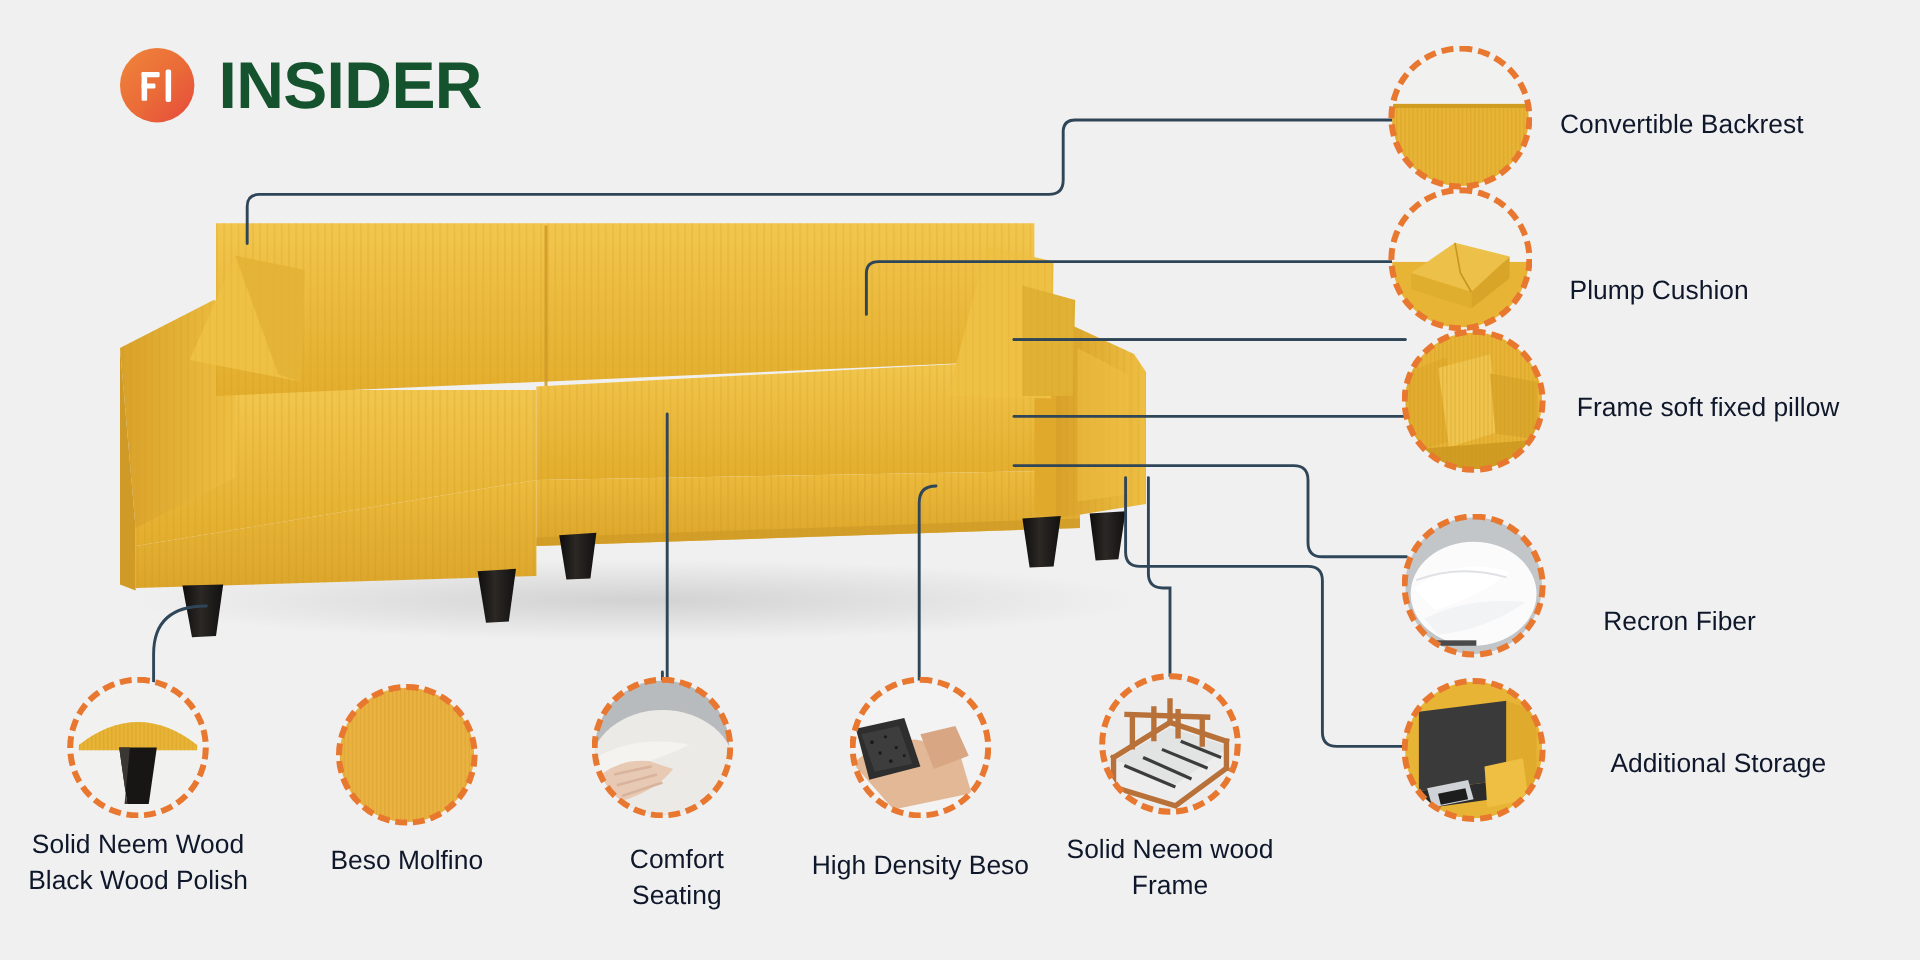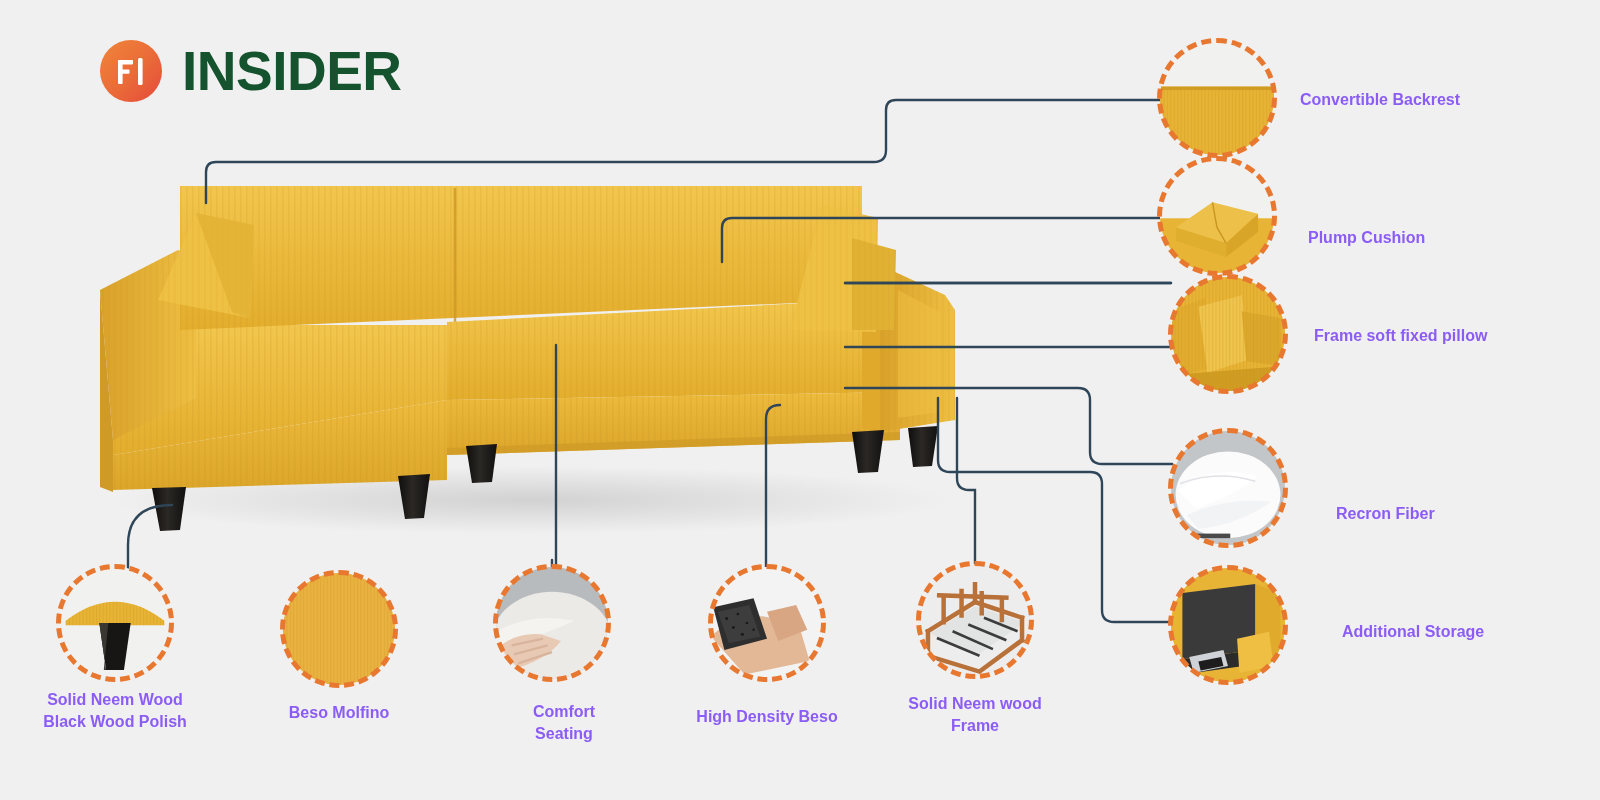--- a/index.html
+++ b/index.html
@@ -66,23 +66,23 @@
   }
   .callout-ring {
     position: absolute;
     border-radius: 50%;
     border: 5px dashed #e8772f;
   }
 
   
   .label {
     position: absolute;
-    font-size: 16px;
-    font-weight: bold;
-    color: #8b5cf6;
+    font-size: 22px;
+    font-weight: normal;
+    color: #0f172a;
     line-height: 1.35;
     white-space: pre-line;
   }
   .label.right  { text-align: left; }
   .label.bottom { text-align: center; transform: translateX(-50%); }
 </style>
 </head>
 <body>
 
 <div id="stage">

